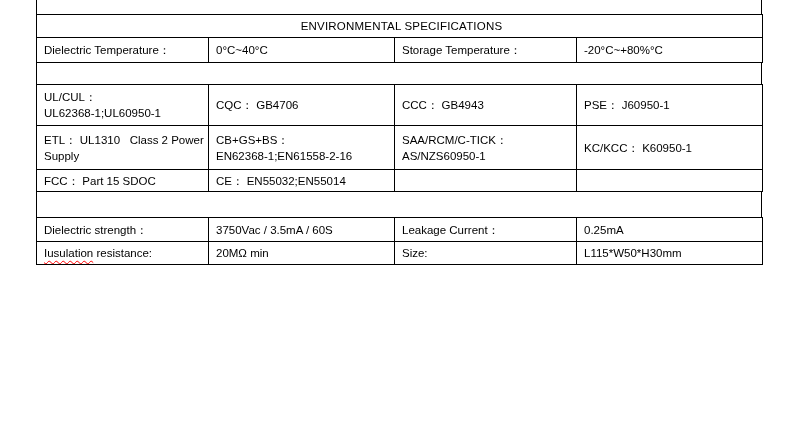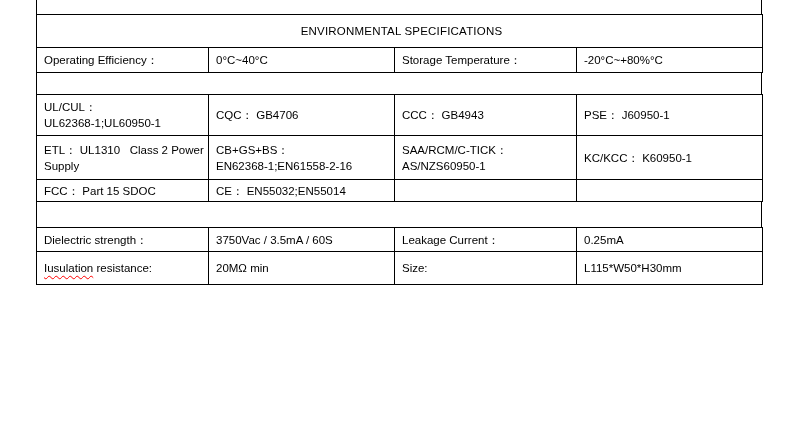--- a/index.html
+++ b/index.html
@@ -18,21 +18,21 @@
     font-size:11.5px;line-height:16px;
     padding:2px 3px 2px 7px;
     vertical-align:middle;
     white-space:pre-wrap;
     overflow:hidden;
   }
   td.sec{
     text-align:center;font-size:12px;line-height:14px;padding:2px;
     letter-spacing:0.2px;
   }
-  tr.rh23{height:33px;}
+  tr.rh23{height:23px;}
   tr.rh25{height:25px;}
   tr.rh22{height:22px;}
   tr.rh41{height:41px;}
   tr.rh44{height:44px;}
   tr.rh46{height:46px;}
   tr.rh24{height:24px;}
   .misspelled{
     text-decoration-line:underline;
     text-decoration-style:wavy;
     text-decoration-color:#ff0000;
@@ -54,21 +54,21 @@
           <col class="c1">
           <col class="c2">
           <col class="c3">
           <col class="c4">
         </colgroup>
       <tbody>
           <tr class="rh23">
         <td class="sec" colspan="4">ENVIRONMENTAL SPECIFICATIONS</td>
       </tr>
       <tr class="rh25">
-        <td>Operating Efficiency：</td>
+        <td>Dielectric Temperature：</td>
         <td>0°C~40°C</td>
         <td>Storage Temperature：</td>
         <td>-20°C~+80%°C</td>
       </tr>
     </tbody>
       </table>
 
     <div class="spacer sp-a"></div>
 
     <table class="spec">

